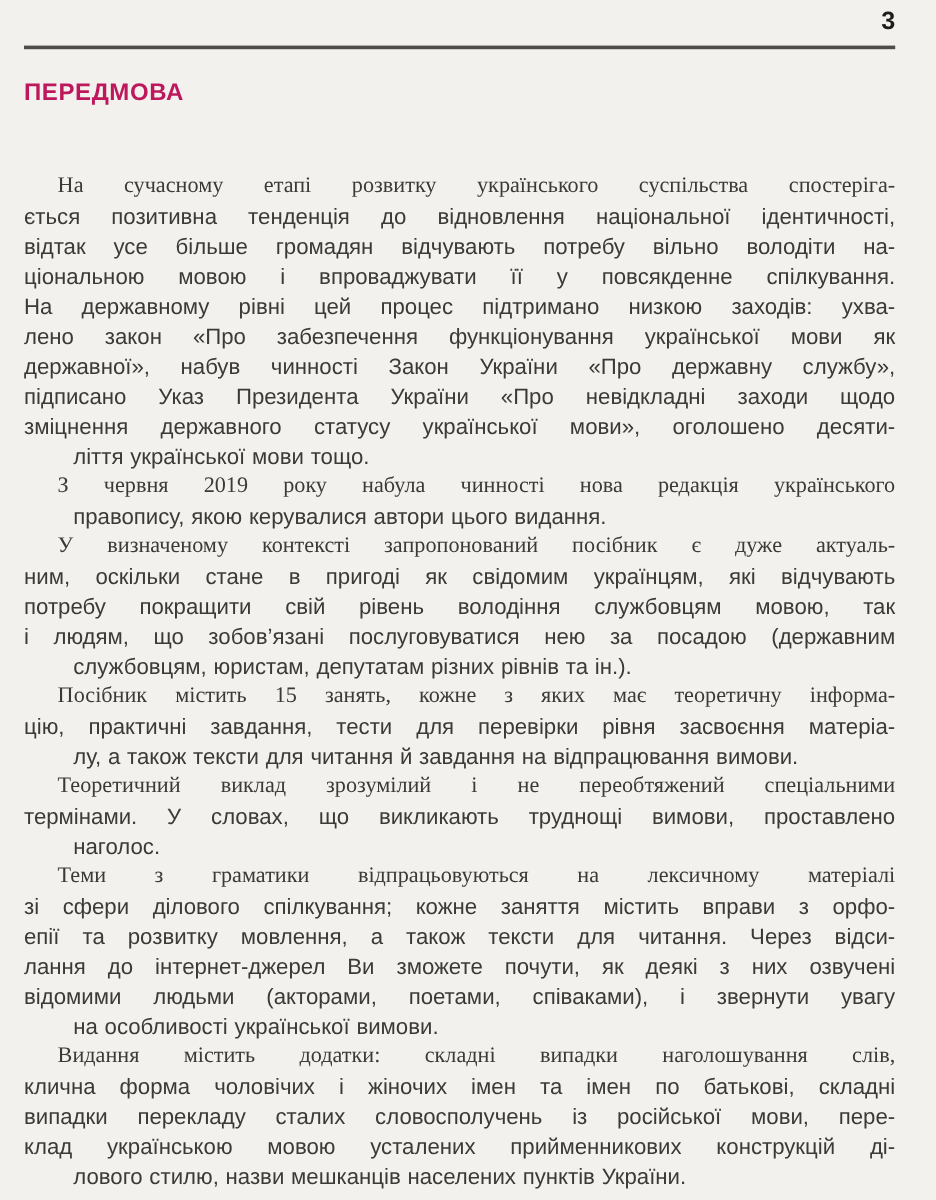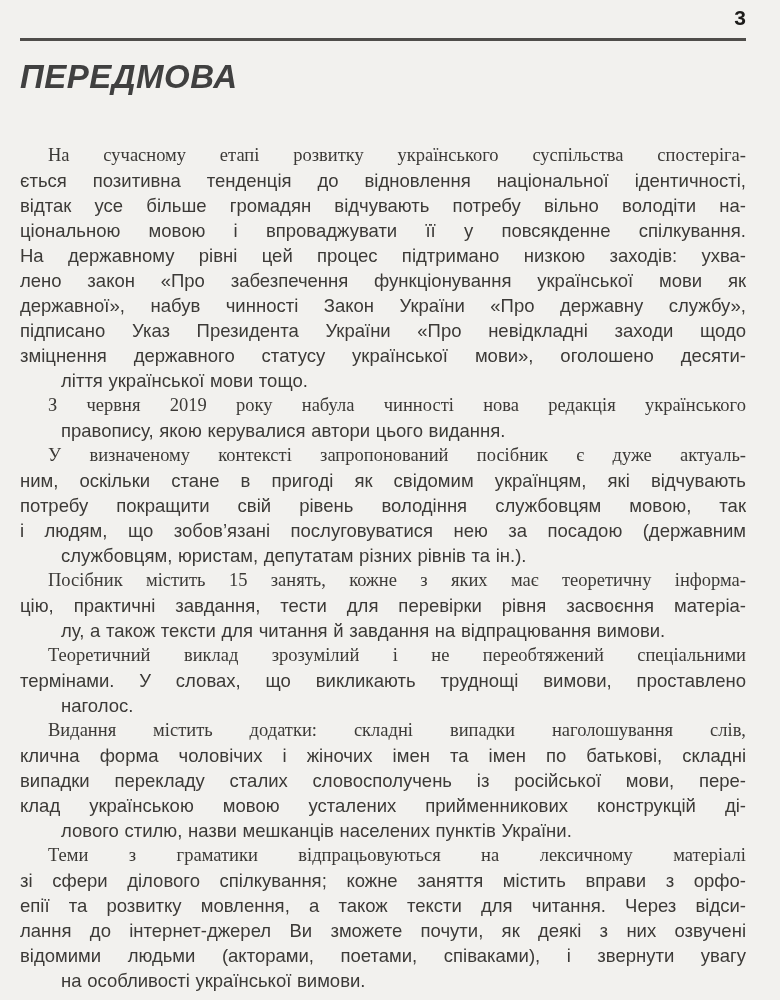--- a/index.html
+++ b/index.html
@@ -32,26 +32,25 @@
     color: #1d1c1a;
   }
   .header-rule {
     margin-top: 8px;
     height: 3px;
     background: #4f4d4a;
     border: none;
   }
   .page-title {
     margin: 22px 0 0 0;
-    font-size: 33px;
+    font-size: 20px;
     line-height: 28px;
     font-weight: bold;
     letter-spacing: 0.5px;
-    color: #404040;
-    font-style: italic;
+    color: #be185d;
   }
   .preface-text {
     margin-top: 52px;
   }
   .paragraph {
     margin: 0;
   }
   .line {
     font-size: 18.5px;
     line-height: 25px;
@@ -107,28 +106,28 @@
         <div class="line first">Посібник містить 15 занять, кожне з яких має теоретичну інформа-</div>
         <div class="line">цію, практичні завдання, тести для перевірки рівня засвоєння матеріа-</div>
         <div class="line last">лу, а також тексти для читання й завдання на відпрацювання вимови.</div>
       </div>
       <div class="paragraph">
         <div class="line first">Теоретичний виклад зрозумілий і не переобтяжений спеціальними</div>
         <div class="line">термінами. У словах, що викликають труднощі вимови, проставлено</div>
         <div class="line last">наголос.</div>
       </div>
       <div class="paragraph">
-        <div class="line first">Видання містить додатки: складні випадки наголошування слів,</div>
-        <div class="line">клична форма чоловічих і жіночих імен та імен по батькові, складні</div>
-        <div class="line">випадки перекладу сталих словосполучень із російської мови, пере-</div>
-        <div class="line">клад українською мовою усталених прийменникових конструкцій ді-</div>
-        <div class="line last">лового стилю, назви мешканців населених пунктів України.</div>
-      </div>
-      <div class="paragraph">
         <div class="line first">Теми з граматики відпрацьовуються на лексичному матеріалі</div>
         <div class="line">зі сфери ділового спілкування; кожне заняття містить вправи з орфо-</div>
         <div class="line">епії та розвитку мовлення, а також тексти для читання. Через відси-</div>
         <div class="line">лання до інтернет-джерел Ви зможете почути, як деякі з них озвучені</div>
         <div class="line">відомими людьми (акторами, поетами, співаками), і звернути увагу</div>
         <div class="line last">на особливості української вимови.</div>
       </div>
+      <div class="paragraph">
+        <div class="line first">Видання містить додатки: складні випадки наголошування слів,</div>
+        <div class="line">клична форма чоловічих і жіночих імен та імен по батькові, складні</div>
+        <div class="line">випадки перекладу сталих словосполучень із російської мови, пере-</div>
+        <div class="line">клад українською мовою усталених прийменникових конструкцій ді-</div>
+        <div class="line last">лового стилю, назви мешканців населених пунктів України.</div>
+      </div>
     </div>
 </div>
 
 </body></html>

